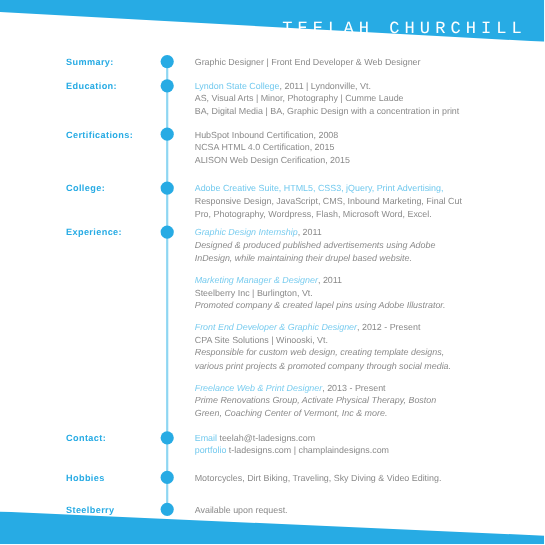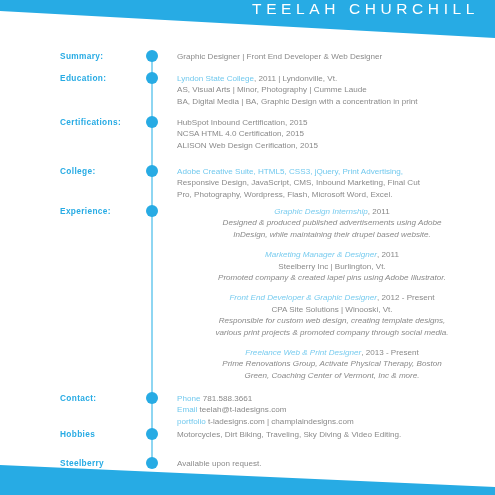--- a/index.html
+++ b/index.html
@@ -24,26 +24,27 @@
     left: 0;
     top: 0;
     width: 495px;
     height: 44px;
     background: #27ABE4;
     clip-path: polygon(0 0, 100% 0, 100% 38px, 0 11px);
   }
   .header-name {
     position: absolute;
     right: 16px;
-    top: 0;
+    top: 17px;
     font-size: 15.5px;
     letter-spacing: 4.6px;
     color: #ffffff;
     font-weight: 400;
     white-space: nowrap;
+    font-family: Liberation Mono, monospace;
   }
 
   
   .footer-band {
     position: absolute;
     left: 0;
     bottom: 0;
     width: 495px;
     height: 40px;
     background: #27ABE4;
@@ -100,21 +101,20 @@
   }
   .ital {
     font-style: italic;
   }
   .job-title {
     color: #79CCEF;
     font-style: italic;
   }
   .entry {
     margin-bottom: 9px;
-    text-align: center;
   }
   .entry:last-child {
     margin-bottom: 0;
   }
 </style>
 </head>
 <body>
 
 <div id="resume">
 
@@ -144,21 +144,21 @@
     <div class="content">
       <p><span class="accent">Lyndon State College</span><span>, 2011 | Lyndonville, Vt.</span></p>
       <p>AS, Visual Arts | Minor, Photography | Cumme Laude</p>
       <p>BA, Digital Media | BA, Graphic Design with a concentration in print</p>
     </div>
   </div>
 
   <div class="row" style="top:117px">
     <div class="label">Certifications:</div>
     <div class="content">
-      <p>HubSpot Inbound Certification, 2015</p>
+      <p>HubSpot Inbound Certification, 2008</p>
       <p>NCSA HTML 4.0 Certification, 2015</p>
       <p>ALISON  Web Design Cerification, 2015</p>
     </div>
   </div>
 
   <div class="row" style="top:166px">
     <div class="label">College:</div>
     <div class="content">
       <p class="accent">Adobe Creative Suite, HTML5, CSS3, jQuery, Print Advertising,</p>
       <p>Responsive Design, JavaScript, CMS, Inbound Marketing, Final Cut</p>
@@ -194,21 +194,20 @@
         <p class="ital">Prime Renovations Group, Activate Physical Therapy, Boston</p>
         <p class="ital">Green, Coaching Center of Vermont, Inc &amp; more.</p>
       </div>
 
     </div>
   </div>
 
   <div class="row" style="top:393px">
     <div class="label">Contact:</div>
     <div class="content">
-      <p><span class="accent">Phone</span><span> 781.588.3661</span></p>
       <p><span class="accent">Email</span><span> teelah@t-ladesigns.com</span></p>
       <p><span class="accent">portfolio</span><span> t-ladesigns.com | champlaindesigns.com</span></p>
     </div>
   </div>
 
   <div class="row" style="top:429px">
     <div class="label">Hobbies</div>
     <div class="content">
       <p>Motorcycles, Dirt Biking, Traveling, Sky Diving &amp; Video Editing.</p>
     </div>

